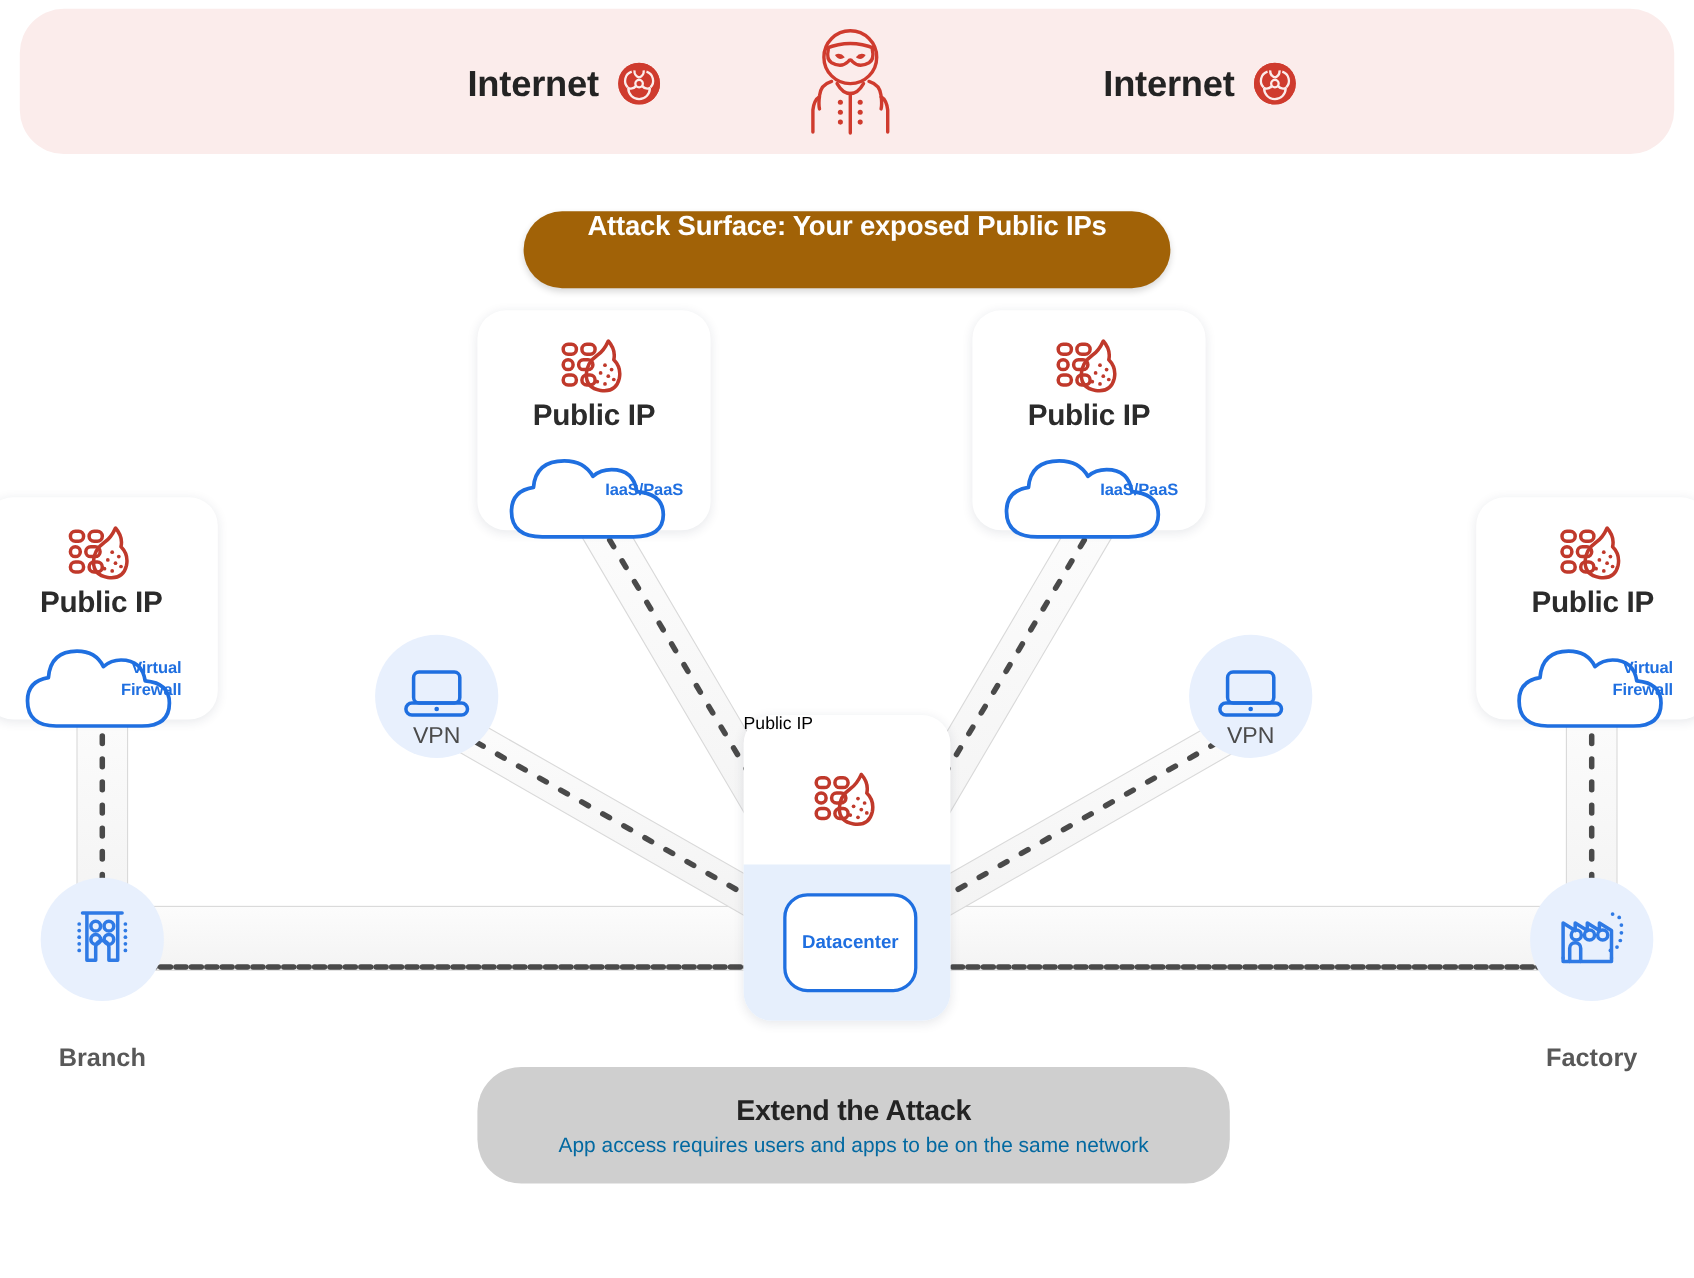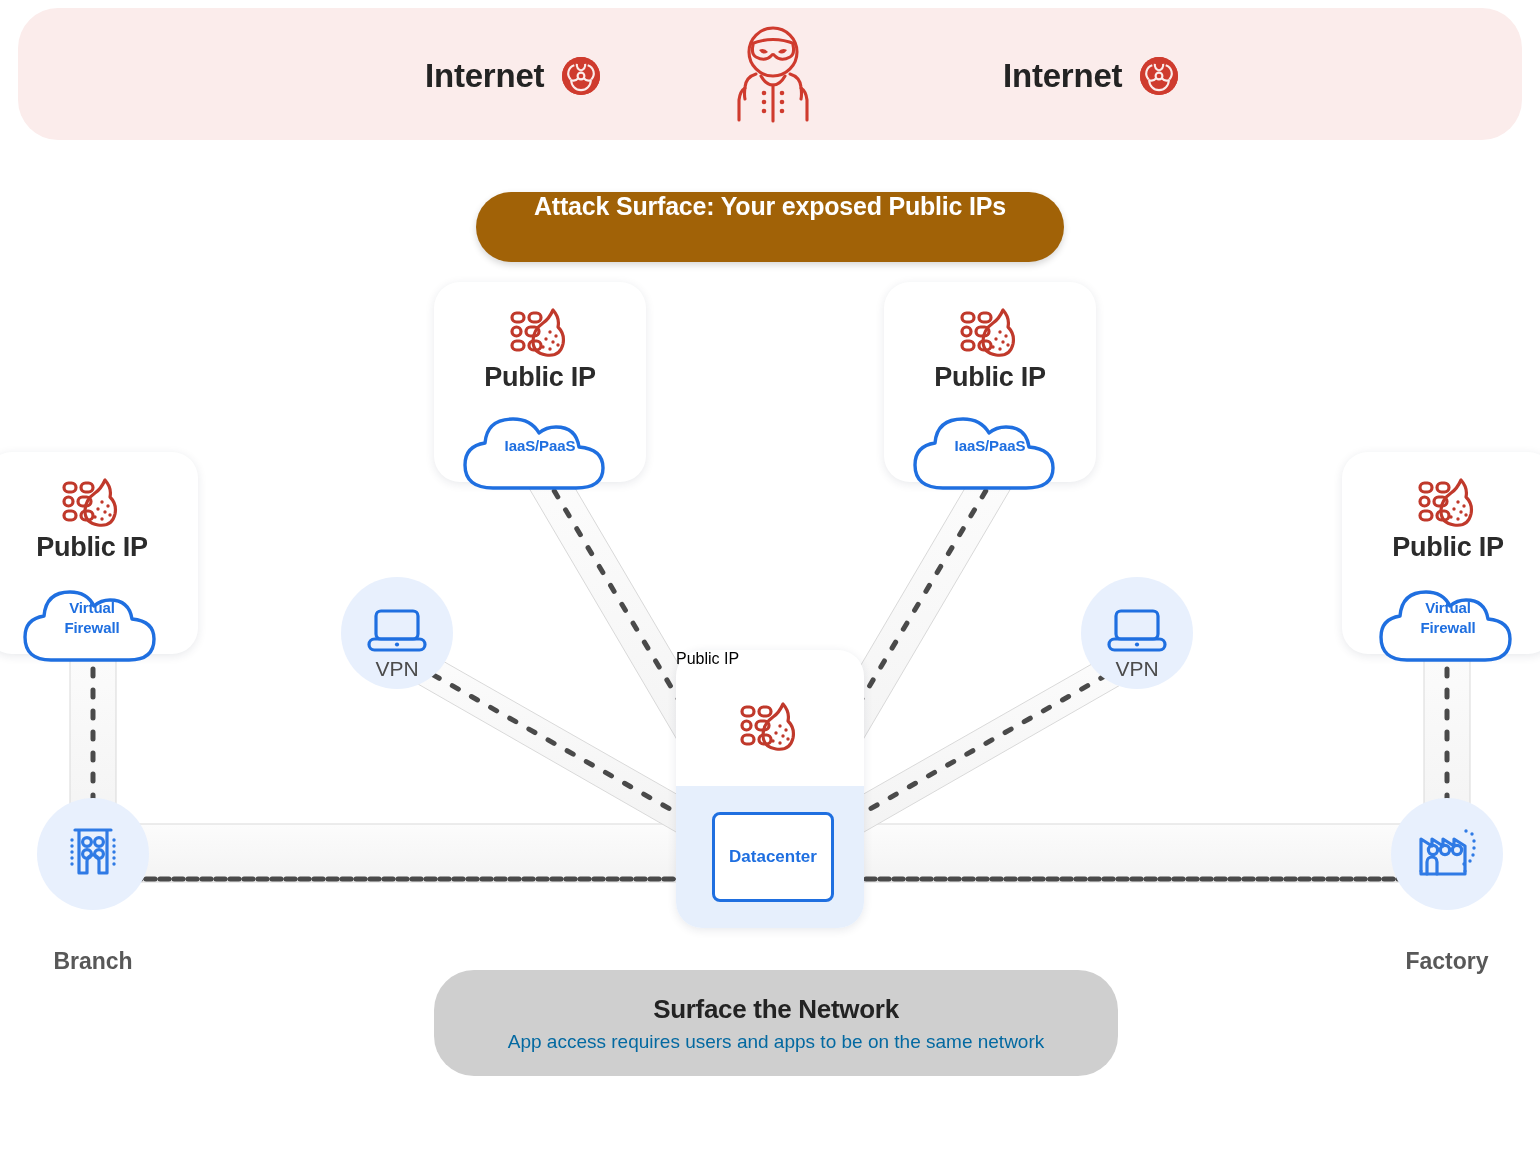--- a/index.html
+++ b/index.html
@@ -68,21 +68,21 @@
 
   
   .cloud{
     position:absolute;left:50%;transform:translateX(-50%);
     width:146px;height:92px;
   }
   .cloud svg{position:absolute;left:0;top:0;}
   .cloud .cloud-text{
     position:absolute;left:0;right:0;top:50%;
     transform:translateY(-50%);
-    text-align:center;
+    text-align:right;
     color:#1f6fe0;font-weight:bold;font-size:15px;
     line-height:20px;letter-spacing:-.1px;
   }
   .cloud.wide{width:162px;}
 
   
   .round-node{
     position:absolute;width:112px;height:112px;border-radius:50%;
     background:#e8f0fd;
     display:flex;align-items:center;justify-content:center;
@@ -103,21 +103,21 @@
     width:188px;height:278px;
     background:#ffffff;border-radius:26px;
     box-shadow:0 2px 10px rgba(30,40,70,.10);
   }
   .dc-inner{
     position:absolute;left:0;bottom:0;width:188px;height:142px;
     background:#e6effc;border-radius:0 0 26px 26px;
   }
   .dc-box{
     position:absolute;left:36px;top:26px;width:116px;height:84px;
-    border:3px solid #1f6fe0;border-radius:8px;
+    border:3px solid #1f6fe0;border-radius:22px;
     display:flex;align-items:center;justify-content:center;
     background:#ffffff;
   }
   .dc-box span{color:#1f6fe0;font-weight:bold;font-size:17px;}
 
   
   .extend-banner{
     position:absolute;left:434px;top:970px;
     width:684px;height:106px;
     background:#cfcfcf;border-radius:40px;
@@ -476,17 +476,17 @@
           <circle cx="59" cy="32" r="1.7"></circle>
             <circle cx="56" cy="38" r="1.7"></circle>
           <circle cx="50" cy="41" r="1.7"></circle>
         </g>
       </svg>
     </span>
   </div>
   <div class="site-label" style="left:1347px;top:948px;">Factory</div>
 
   <div class="extend-banner">
-    <div class="extend-title">Surface the Network</div>
+    <div class="extend-title">Extend the Attack</div>
     <div class="extend-sub">App access requires users and apps to be on the same network</div>
   </div>
 
 </div>
 
 </body></html>

